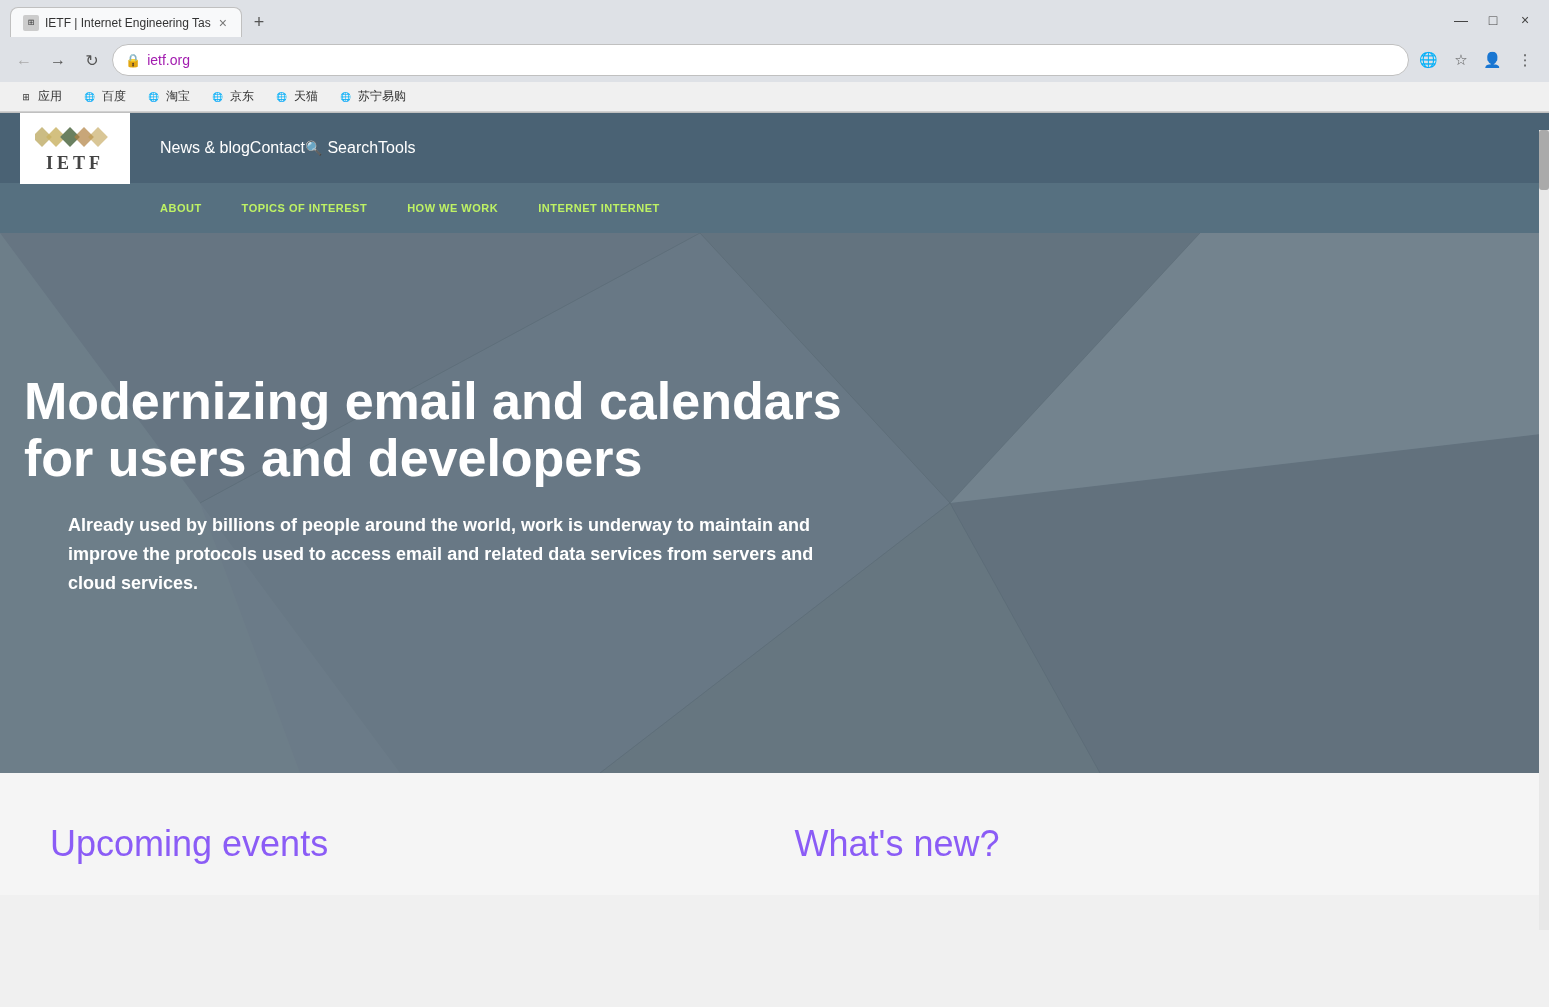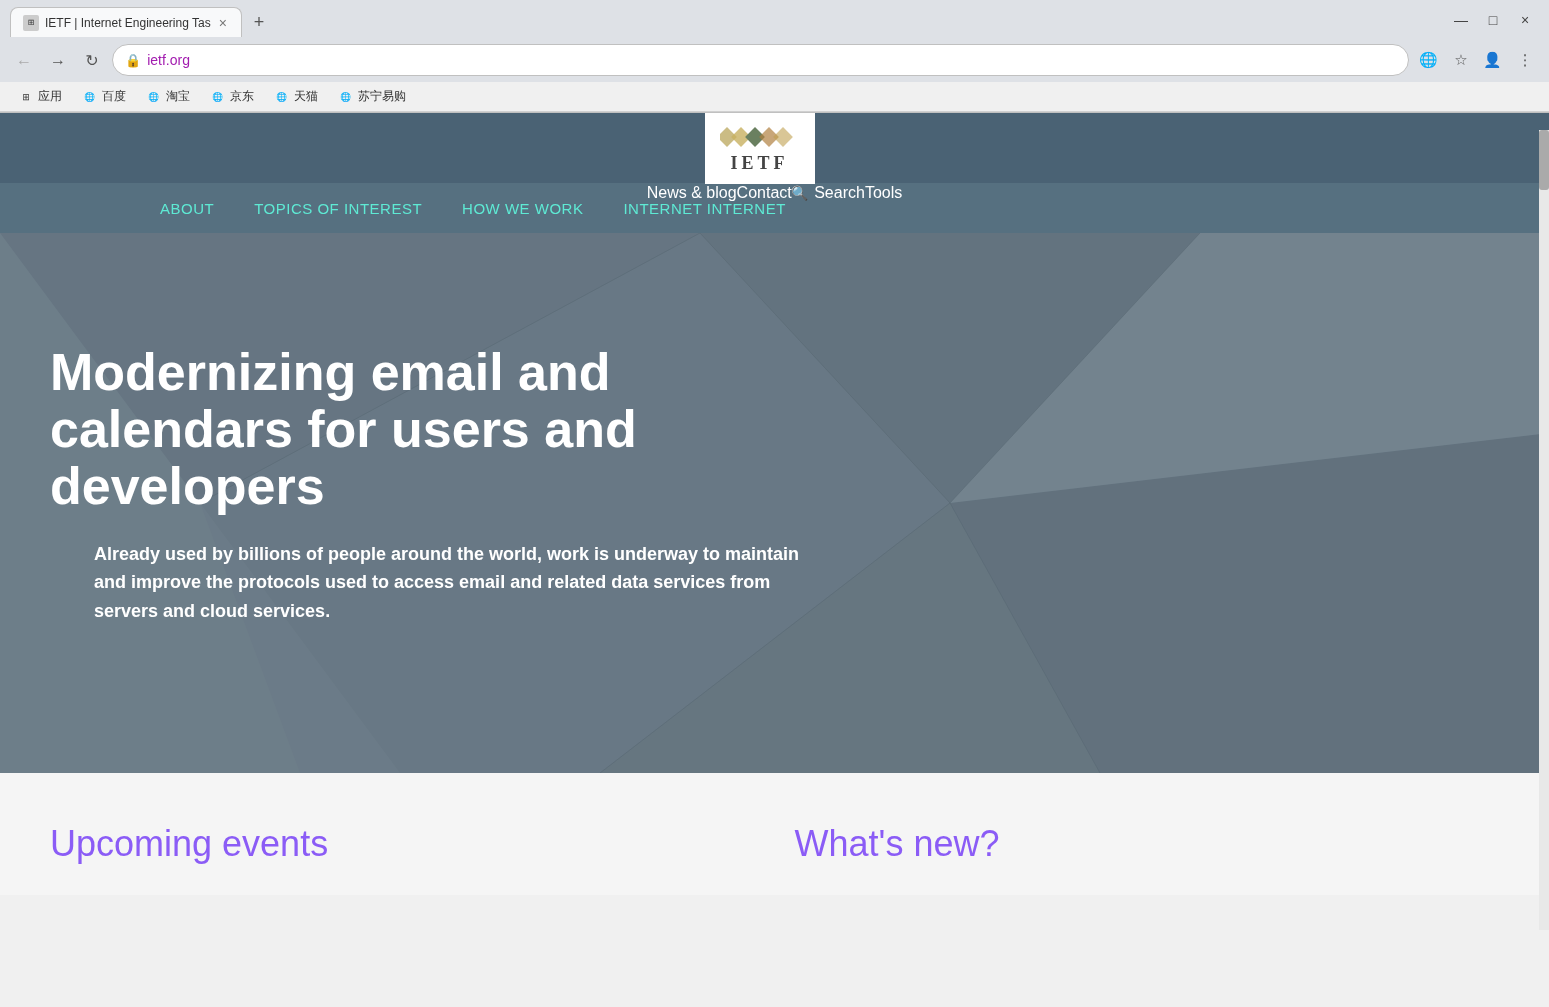--- a/index.html
+++ b/index.html
@@ -183,21 +183,20 @@
       overflow: hidden;
     }
 
     
     .site-topnav {
       background: #4a6274;
       display: flex;
       align-items: center;
       padding: 0 20px;
       height: 70px;
-      flex-direction: column;
     }
     .site-logo {
       background: white;
       padding: 10px 15px;
       margin-right: 30px;
       display: flex;
       flex-direction: column;
       align-items: center;
       gap: 2px;
       min-width: 110px;
@@ -237,24 +236,24 @@
     
     .site-subnav {
       background: #567080;
       display: flex;
       align-items: center;
       padding: 0 20px 0 160px;
       height: 50px;
       gap: 40px;
     }
     .subnav-link {
-      color: #5eead4;
+      color: #bef264;
       text-decoration: none;
-      font-size: 15px;
-      font-weight: normal;
+      font-size: 11px;
+      font-weight: bold;
       letter-spacing: 0.5px;
       cursor: pointer;
     }
 
     
     .hero {
       position: relative;
       width: 100%;
       height: 540px;
       background: #6a7a85;
@@ -264,21 +263,21 @@
     }
     
     .hero-pattern {
       position: absolute;
       top: 0; left: 0; right: 0; bottom: 0;
       opacity: 0.5;
     }
     .hero-content {
       position: relative;
       z-index: 2;
-      padding: 60px 50px;
+      padding: 60px 24px;
       max-width: 880px;
       color: white;
     }
     .hero-title {
       font-size: 52px;
       font-weight: bold;
       line-height: 1.1;
       margin-bottom: 24px;
       color: white;
     }

